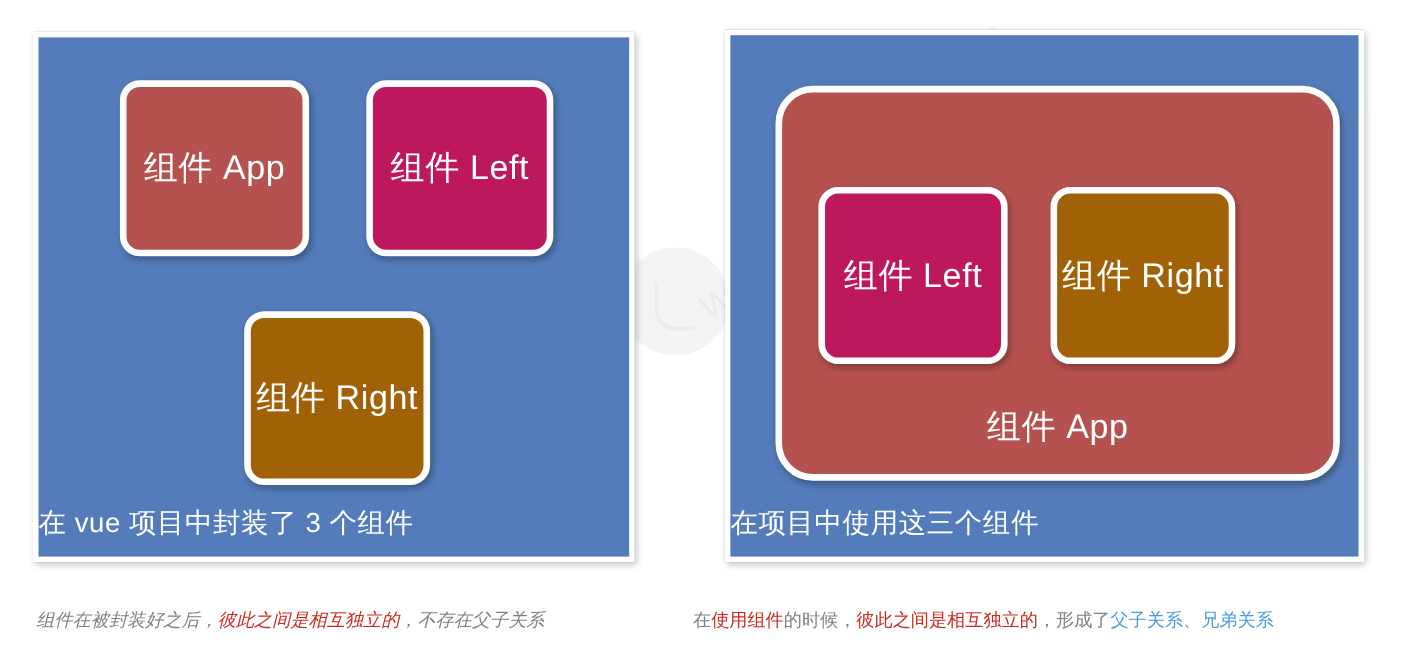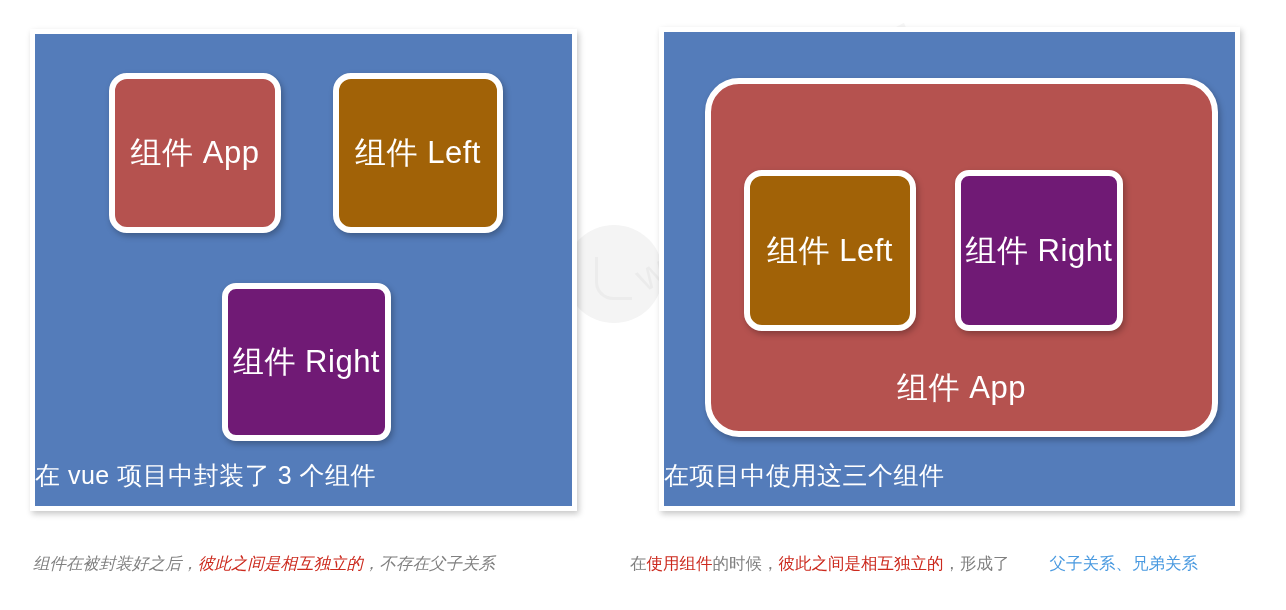--- a/index.html
+++ b/index.html
@@ -82,22 +82,22 @@
     box-sizing: border-box;
     box-shadow: 2px 3px 6px rgba(0,0,0,0.28);
     display: flex;
     align-items: center;
     justify-content: center;
     color: #ffffff;
     font-size: 31px;
     letter-spacing: 0.5px;
   }
   .box.app    { background: #b5524f; }
-  .box.left   { background: #a16207; text-align: center; }
-  .box.right  { background: #701a75; border-radius: 14px; }
+  .box.left   { background: #be185d; text-align: center; }
+  .box.right  { background: #a16207; }
 
   
   #box-app-left   { left:  74px; top:  39px; width: 172px; height: 160px; }
   #box-left-left  { left: 298px; top:  39px; width: 170px; height: 160px; }
   #box-right-left { left: 187px; top: 249px; width: 169px; height: 158px; }
 
   
   #box-app-right {
     left: 41px;
     top:  46px;
@@ -128,21 +128,21 @@
     position: absolute;
     top: 553px;
     font-size: 16.5px;
     color: #808080;
     white-space: nowrap;
     z-index: 2;
   }
   #caption-left  { left: 33px; font-style: italic; }
   #caption-right { left: 630px; }
   .hl-red  { color: #cc2a1e; }
-  .hl-blue { color: #4a9ae0; margin-left: 40px; }
+  .hl-blue { color: #4a9ae0; }
   .hl-gray { color: #808080; }
 </style>
 </head>
 <body>
 
 <div class="watermark-layer">
   <div class="wm-circle"></div>
   <div class="wm-text">黑马程序员</div>
   <div class="wm-text2">www.itheima.com</div>
 </div>

